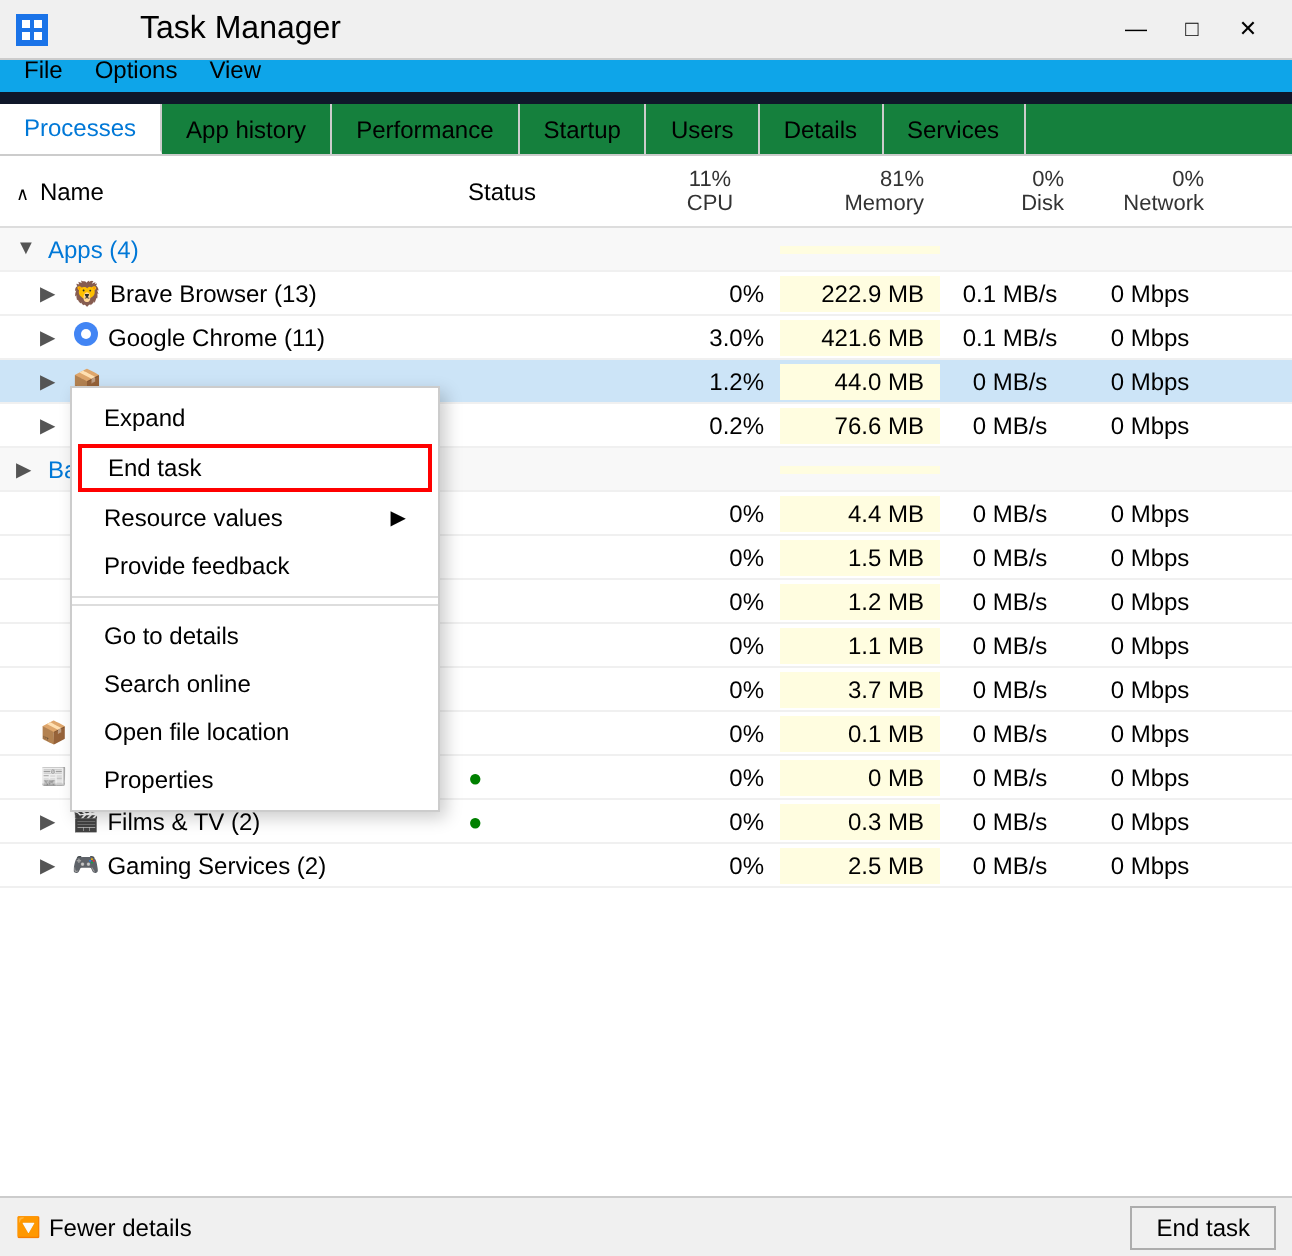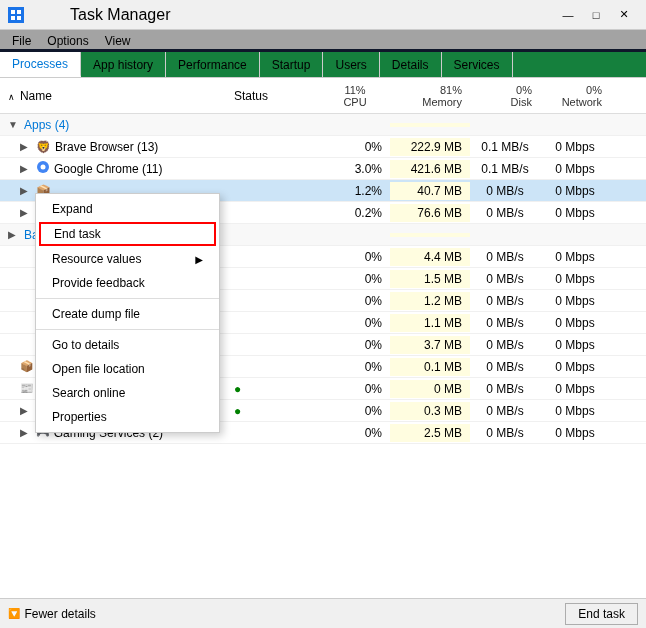--- a/index.html
+++ b/index.html
@@ -7,21 +7,21 @@
     
     
     .title-bar { background: #f0f0f0; display: flex; align-items: center; justify-content: space-between; padding: 6px 8px; border-bottom: 1px solid #ccc; height: 30px; }
     .title-bar-left { display: flex; align-items: center; gap: 6px; }
     .title-bar-icon { width: 16px; height: 16px; background: #1a73e8; display: flex; align-items: center; justify-content: center; }
     .title-bar-title { font-size: 16px; margin-left: 40px; }
     .title-bar-controls { display: flex; gap: 0; }
     .title-bar-btn { width: 28px; height: 18px; background: transparent; border: none; cursor: pointer; font-size: 11px; display: flex; align-items: center; justify-content: center; }
     
     
-    .menu-bar { background: #a3a3a3; display: flex; gap: 0; padding: 2px 4px; border-bottom: 3px solid #0f172a; height: 22px; }
+    .menu-bar { background: #0ea5e9; display: flex; gap: 0; padding: 2px 4px; border-bottom: 6px solid #0f172a; height: 22px; align-items: flex-end; }
     .menu-item { padding: 2px 8px; cursor: pointer; font-size: 12px; }
     
     
     .tabs { display: flex; background: #15803d; border-bottom: 1px solid #ccc; height: 26px; }
     .tab { padding: 4px 12px; cursor: pointer; font-size: 12px; border-right: 1px solid #ccc; display: flex; align-items: center; }
     .tab.active { background: white; border-bottom: 2px solid white; color: #0078d7; }
     
     
     .main { display: flex; flex-direction: column; height: calc(628px - 30px - 22px - 26px - 30px); background: white; overflow: hidden; position: relative; }
     
@@ -183,21 +183,21 @@
     </div>
 
     <div class="table-row selected">
       <div class="cell name" style="padding-left:20px;">
         <span class="expand-arrow">▶</span>
         <span style="font-size:12px;">📦</span>
         <span></span>
       </div>
       <div class="cell status"></div>
       <div class="cell cpu">1.2%</div>
-      <div class="cell memory mem-bg">40.7 MB</div>
+      <div class="cell memory mem-bg">44.0 MB</div>
       <div class="cell disk">0 MB/s</div>
       <div class="cell network">0 Mbps</div>
     </div>
 
     <div class="table-row">
       <div class="cell name" style="padding-left:20px;">
         <span class="expand-arrow">▶</span>
         <span style="font-size:12px;">📦</span>
         <span></span>
       </div>
@@ -314,25 +314,24 @@
 
   <div class="context-menu">
     <div class="context-item">Expand</div>
     <div class="context-item end-task">End task</div>
     <div class="context-item">
       <span>Resource values</span>
       <span class="submenu-arrow">▶</span>
     </div>
     <div class="context-item">Provide feedback</div>
     <div class="context-separator"></div>
-    <div class="context-item">Create dump file</div>
     <div class="context-separator"></div>
     <div class="context-item">Go to details</div>
+    <div class="context-item">Search online</div>
     <div class="context-item">Open file location</div>
-    <div class="context-item">Search online</div>
     <div class="context-item">Properties</div>
   </div>
 </div>
 
 <div class="bottom-bar">
   <div class="fewer-details">
     <span style="font-size:10px;">🔽</span>
     <span>Fewer details</span>
   </div>
   <button class="end-task-btn">End task</button>

